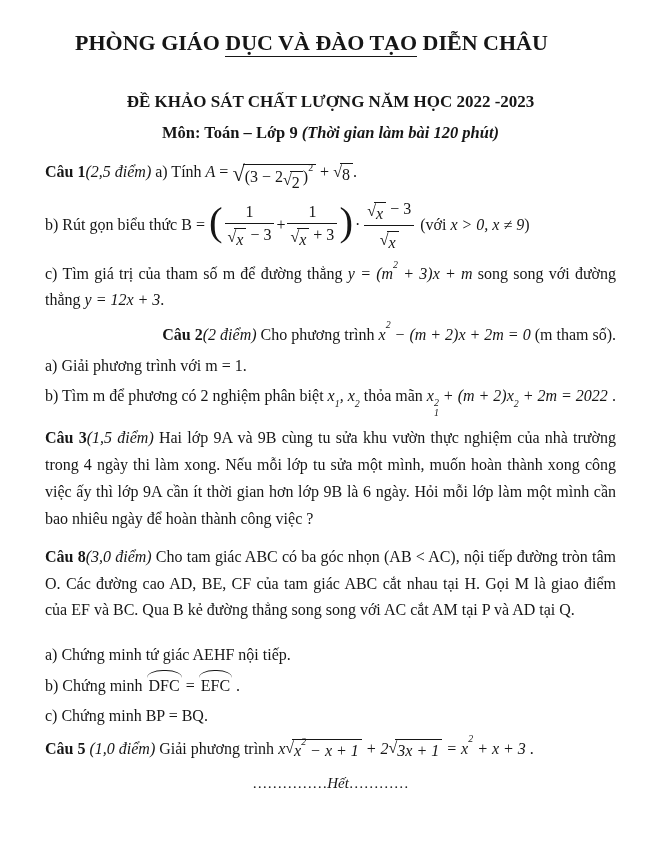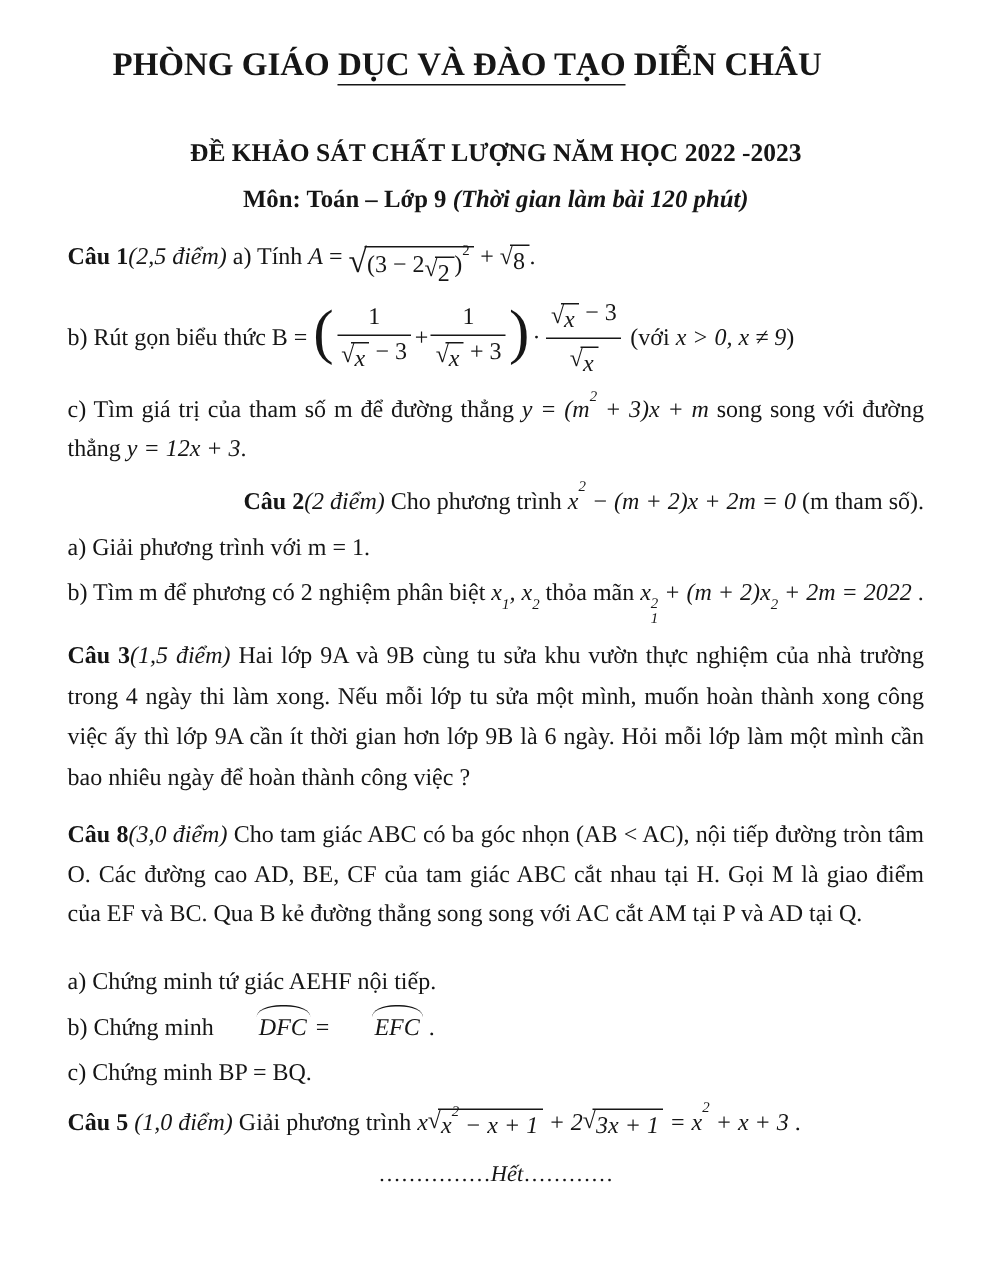--- a/index.html
+++ b/index.html
@@ -46,21 +46,21 @@
   
   .frac { display:inline-block; vertical-align:middle; text-align:center; line-height:1.25; margin:0 2px; }
   .frac .fn { display:block; padding:0 3px 1px 3px; }
   .frac .fd { display:block; border-top:1.4px solid currentColor; padding:1px 3px 0 3px; }
 
   
   .bp { font-size:2.55em; line-height:0; vertical-align:-0.13em; font-weight:normal; }
   .cd { padding:0 2px; }
 
   
-  .oarc { position:relative; display:inline-block; font-style:italic; padding:0 2px;margin-left:24px; }
+  .oarc { position:relative; display:inline-block; padding:0 2px; }
   .oarc::before { content:""; position:absolute; left:0; right:0; top:-3px; height:7px;
                   border-top:1.4px solid currentColor;
                   border-radius:50% 50% 0 0 / 110% 110% 0 0; }
 
   .footer { text-align:center; margin-top:10px; font-size:15px; }
   .footer .het { font-style:italic; }
 </style>
 </head>
 <body>
 

